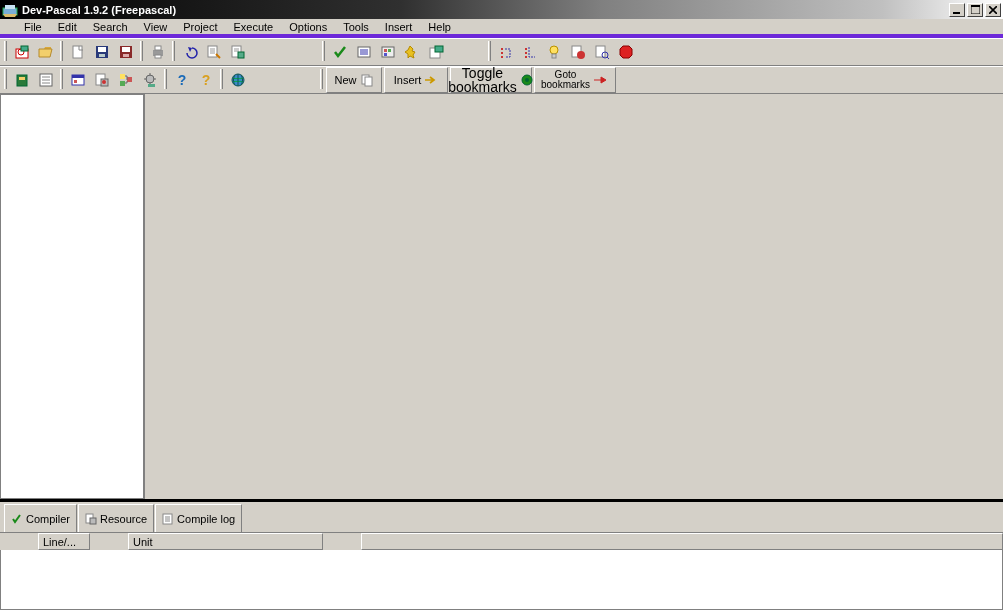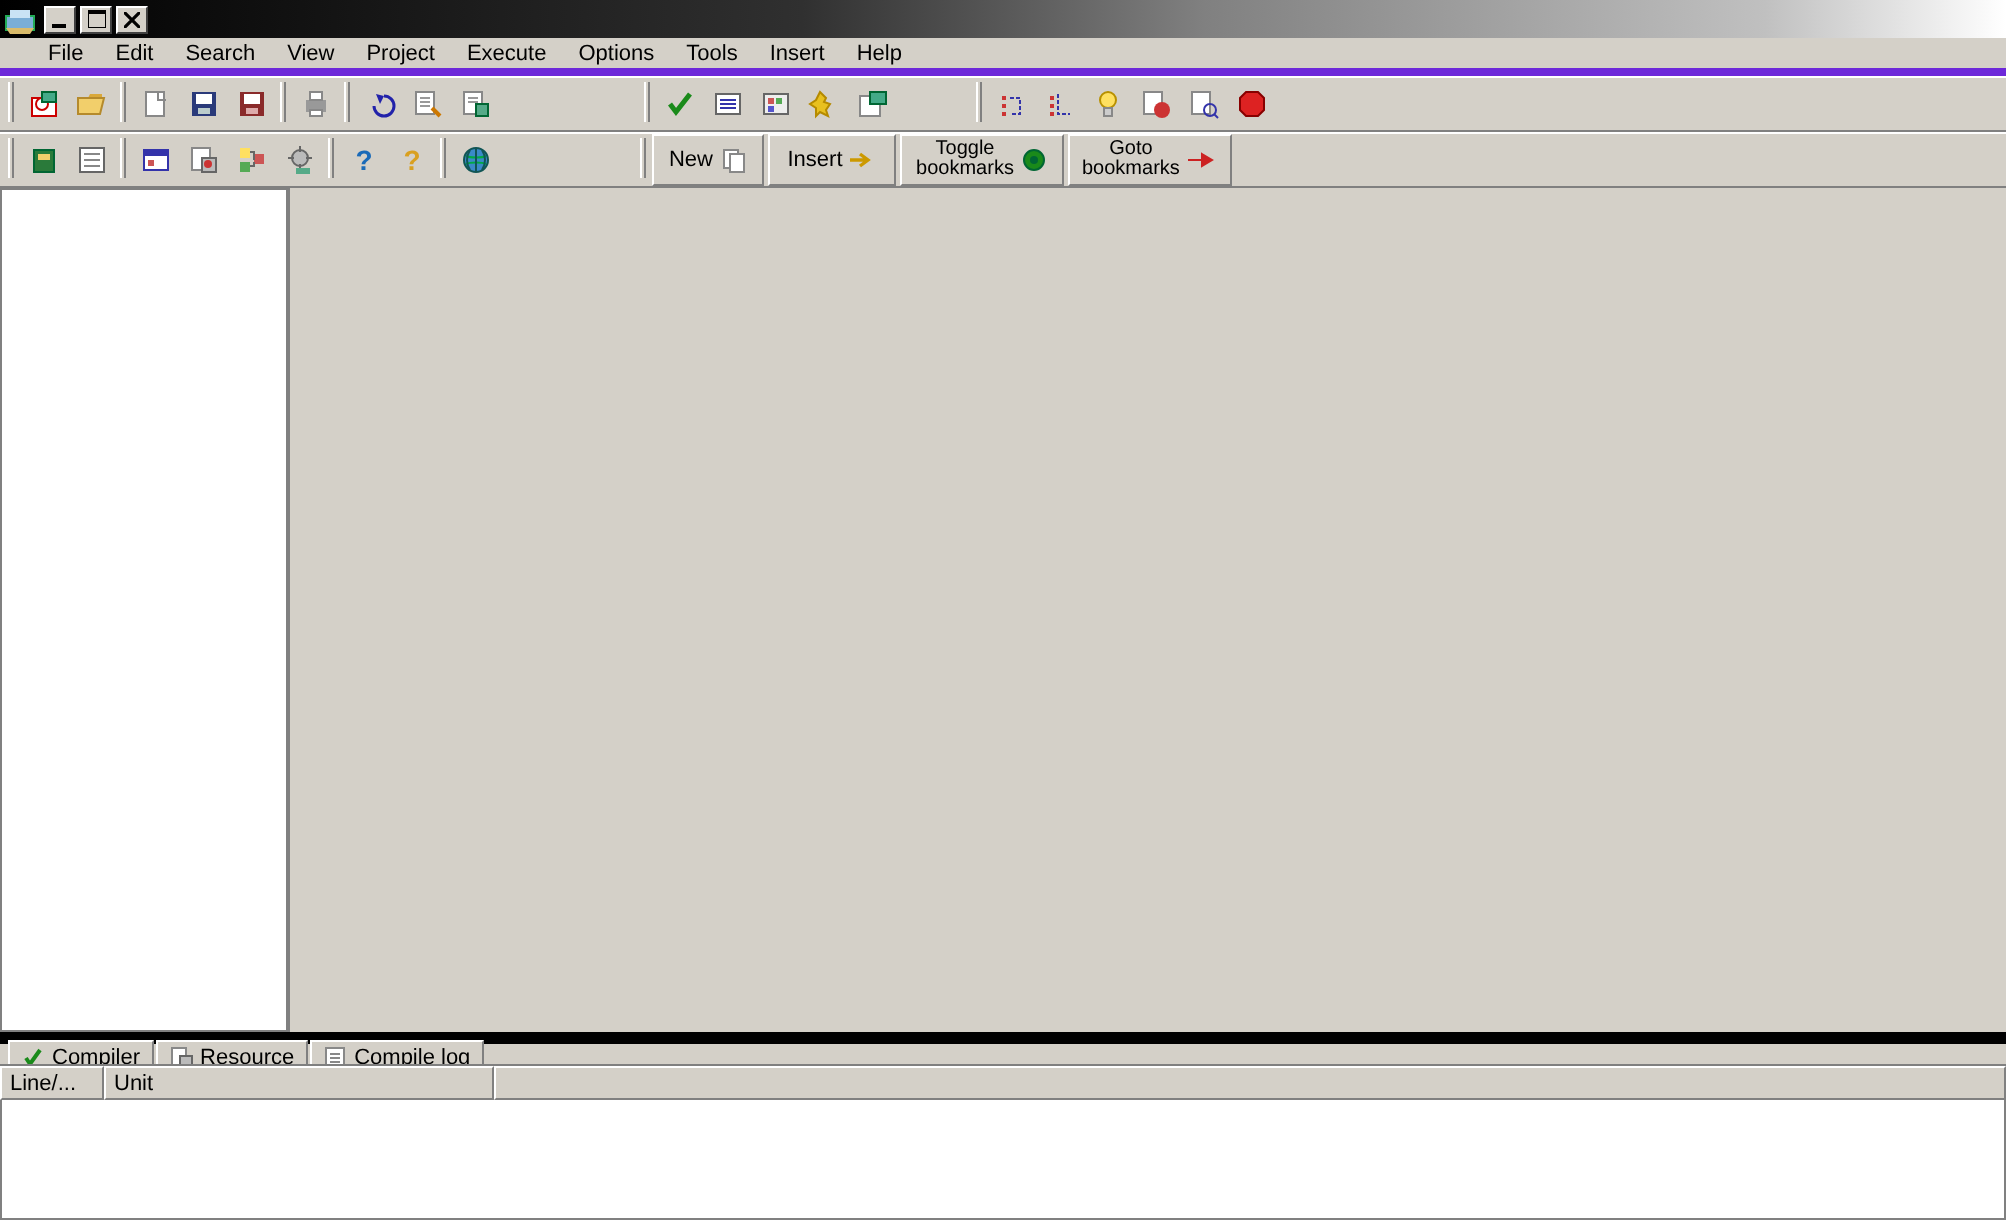--- a/index.html
+++ b/index.html
@@ -101,24 +101,23 @@
   border-right-width: 2px;
   margin: 0px;
 }
 .editor {
   flex: 1;
   background: #d4d0c8;
   border: 0;
 }
 .bottom-tabs {
   display: flex;
-  align-items: center;
-  height: 16px;
+  height: 33px;
   padding: 2px 4px 0 4px;
-  border-top: 6px solid #000000;
+  border-top: 3px solid #000000;
 }
 .btab {
   display: flex;
   align-items: center;
   gap: 3px;
   padding: 2px 6px;
   font-size: 11px;
   border: 1px solid #808080;
   border-bottom: none;
   border-top-color:#fff;
@@ -135,41 +134,42 @@
 .grid-header {
   display: flex;
   height: 17px;
 }
 .gh {
   border: 1px solid;
   border-color: #fff #808080 #808080 #fff;
   background: #d4d0c8;
   font-size: 11px;
   padding: 1px 4px;
-  display:flex;align-items:center;
+  display:flex;align-items:center;margin-left:38px;
 }
 .grid-body {
   flex: 1;
   background: #fff;
   border: 1px solid #808080;
   border-top: none;
 }
 svg { display: block; }
 </style>
 </head>
 <body>
 
 <div class="titlebar">
   <span class="appicon">
     <svg width="16" height="16">
         <rect x="1" y="6" width="14" height="7" fill="#7aaed6" stroke="#2a5"></rect>
         <rect x="3" y="3" width="10" height="4" fill="#c9e3f5"></rect>
         <path d="M1 12 L15 12 L13 15 L3 15 Z" fill="#d9bb6a"></path>
       </svg>
   </span>
+  <span class="title">Dev-Pascal 1.9.2 (Freepascal)</span>
   <div class="winbtns">
     <div class="winbtn">
         <svg width="8" height="8">
           <rect x="0" y="6" width="7" height="2" fill="#000"></rect>
         </svg>
       </div>
     <div class="winbtn">
         <svg width="9" height="9">
           <rect x="0" y="0" width="9" height="9" fill="none" stroke="#000"></rect>
           <rect x="0" y="0" width="9" height="2" fill="#000"></rect>
@@ -429,21 +429,21 @@
         </span>
     </div>
     <div class="labeled-btn" style="width:64px;justify-content:center">
       <span class="lbl">Insert</span>
       <span>
           <svg width="14" height="10">
             <path d="M1 5h8M6 2l4 3-4 3" stroke="#c90" stroke-width="1.7" fill="none"></path>
           </svg>
         </span>
     </div>
-    <div class="labeled-btn" style="width:82px;justify-content:center;font-size:10px">
+    <div class="labeled-btn" style="width:82px;justify-content:center;font-size:14px">
       <span class="lbl">Toggle
 bookmarks</span>
       <span>
           <svg width="14" height="14">
             <circle cx="7" cy="7" r="5" fill="#1a8a1a" stroke="#063"></circle>
             <circle cx="7" cy="7" r="2" fill="#063"></circle>
           </svg>
         </span>
     </div>
     <div class="labeled-btn" style="width:82px;justify-content:flex-start;font-size:10px">

